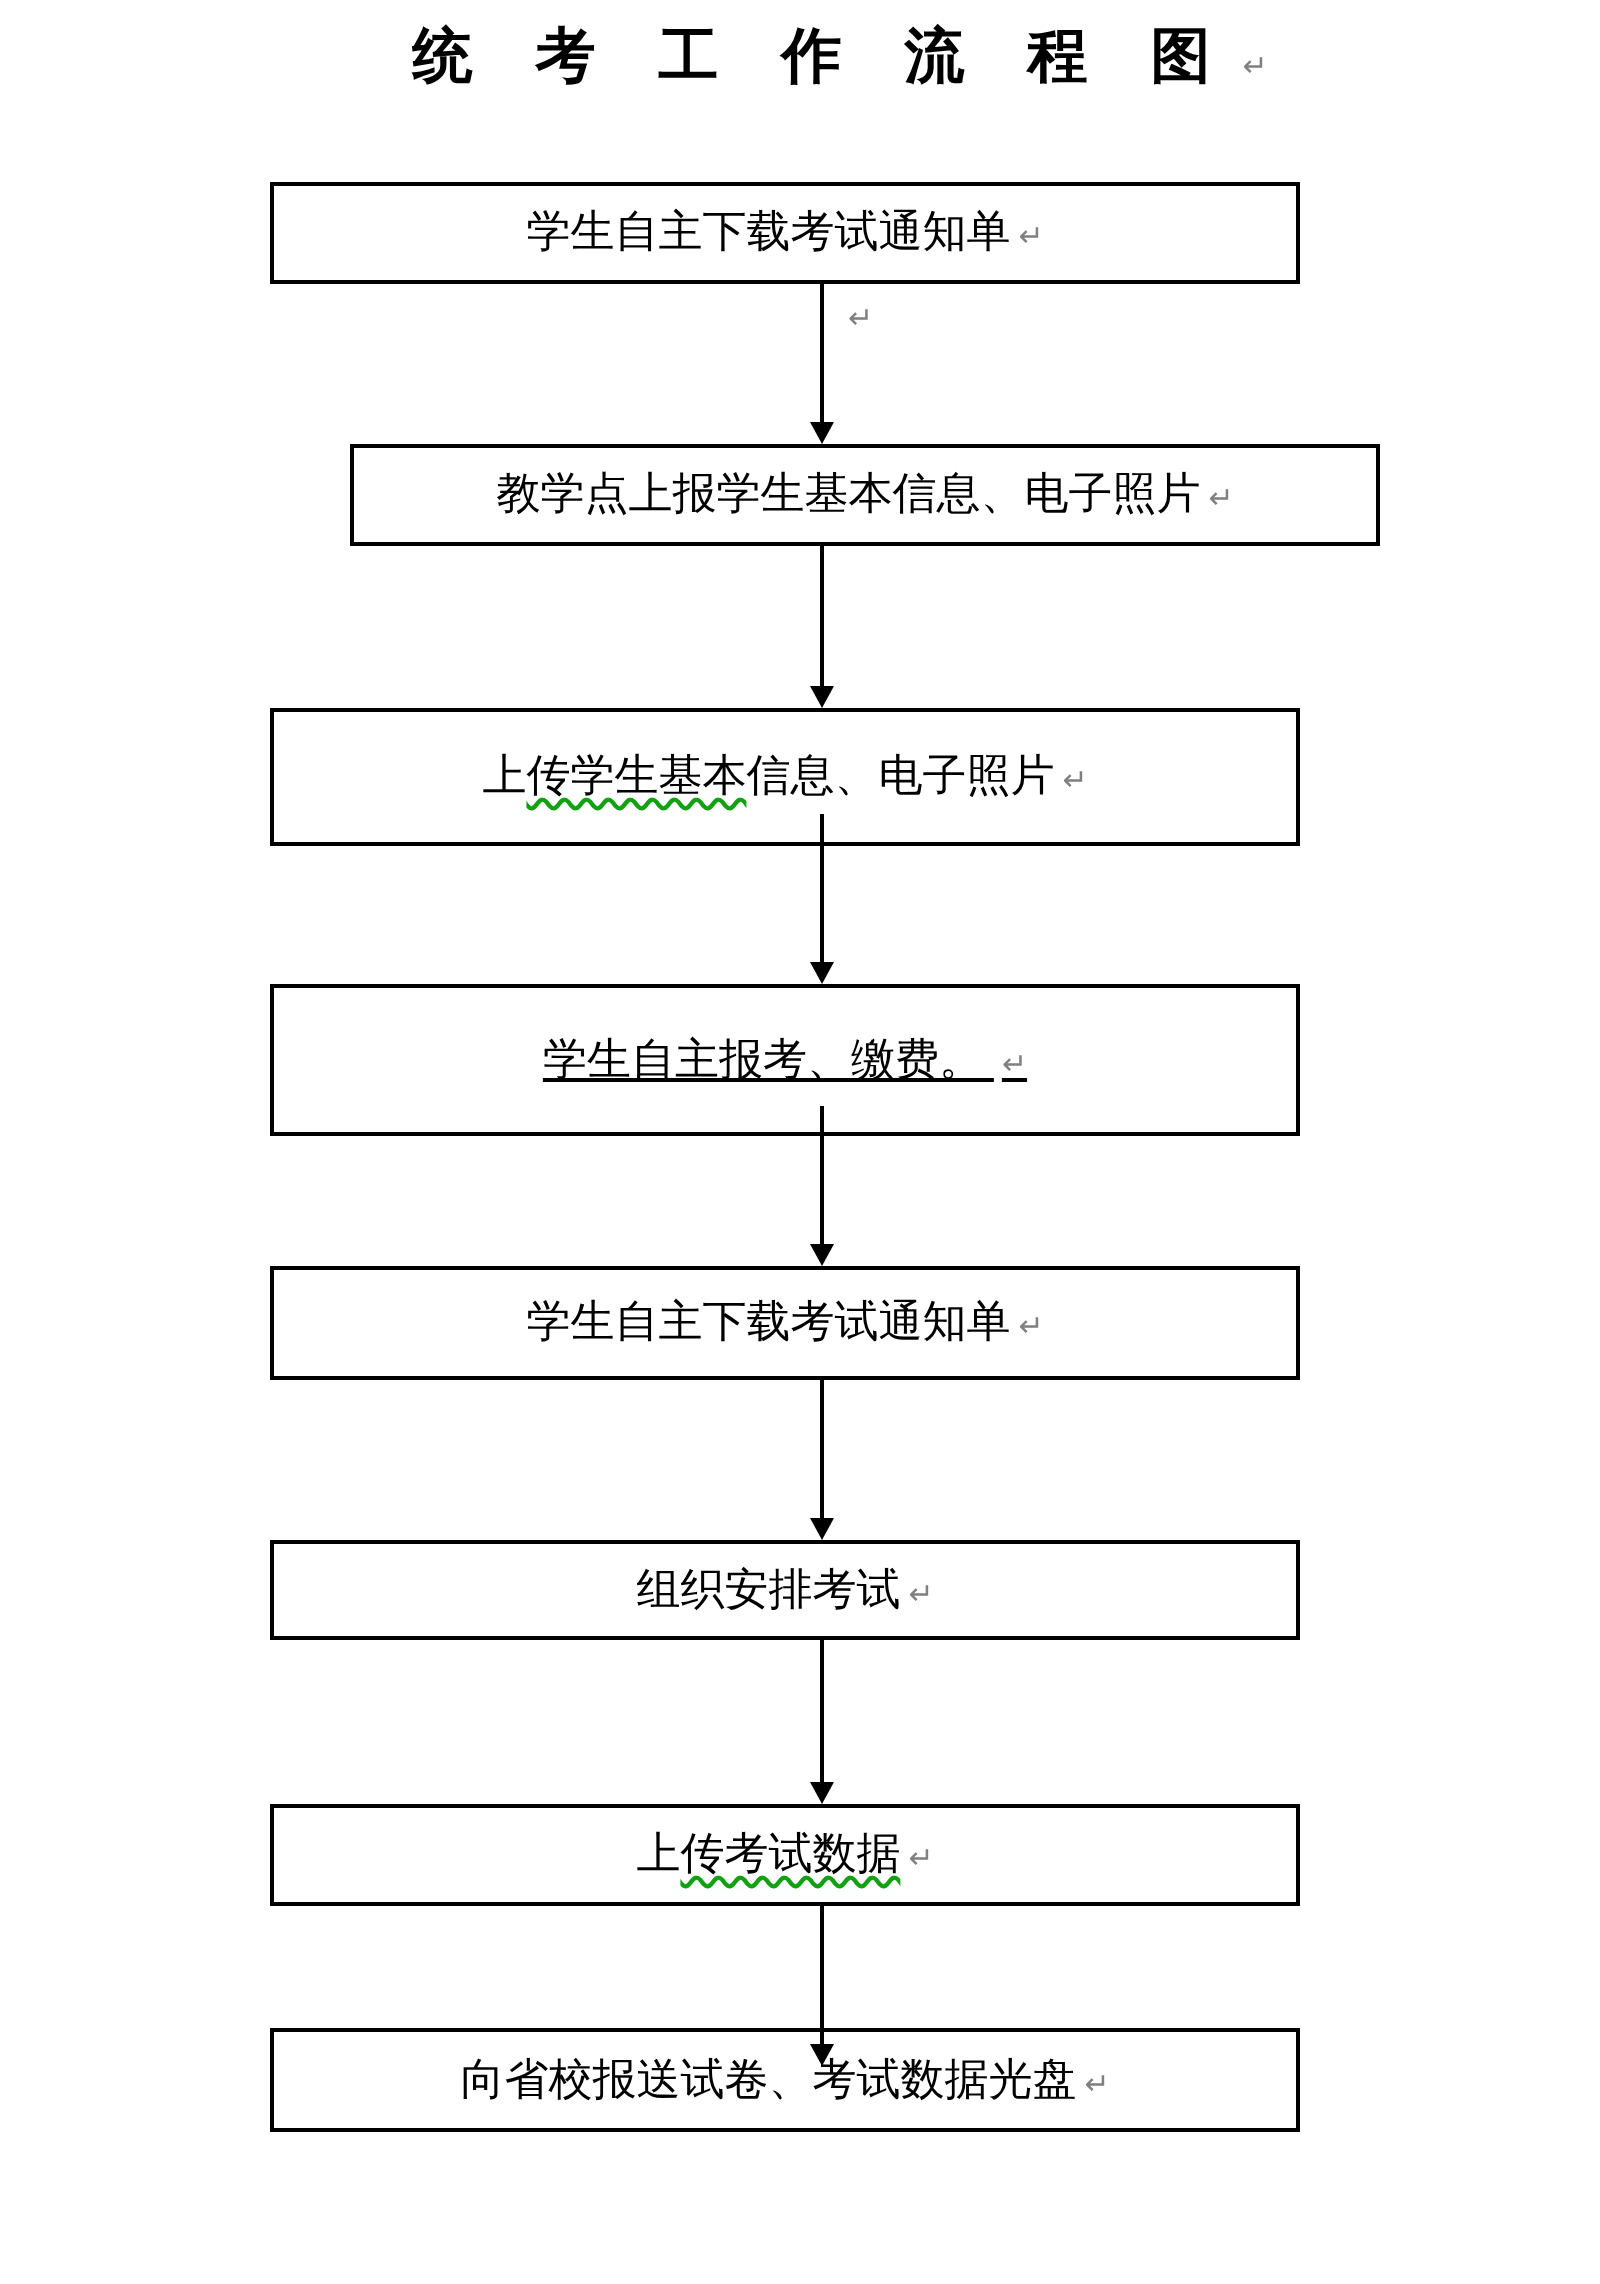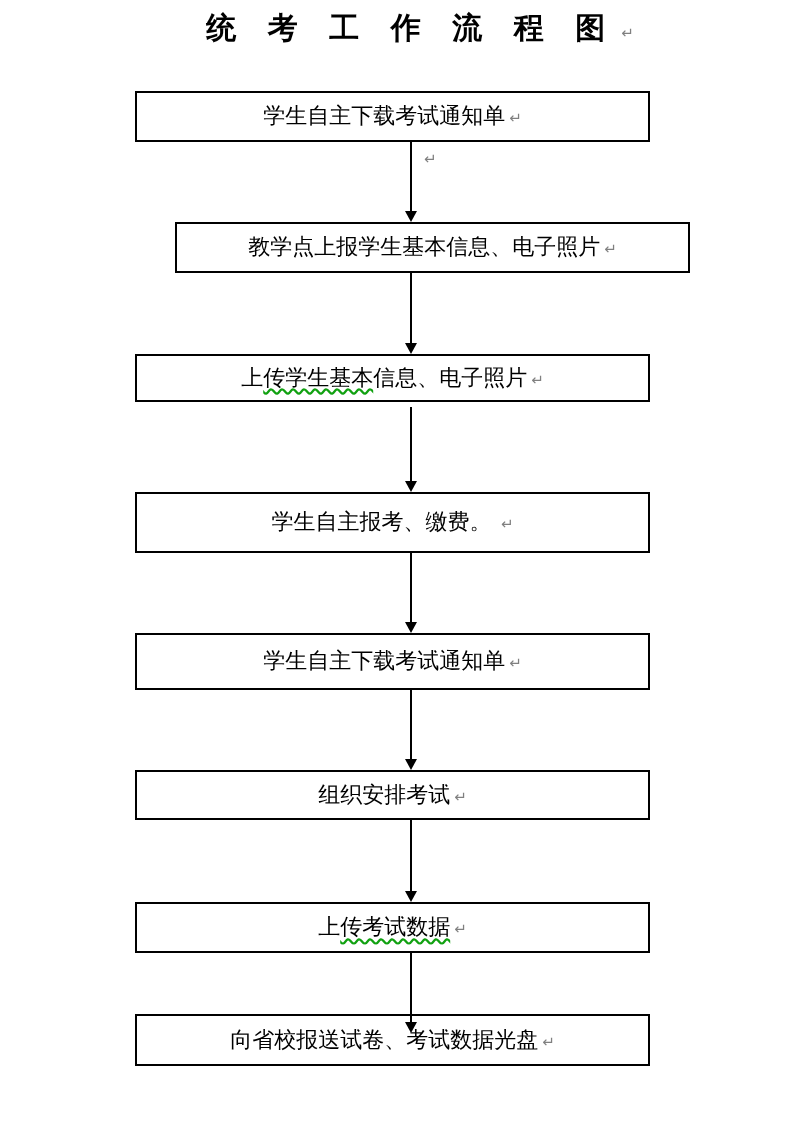--- a/index.html
+++ b/index.html
@@ -111,24 +111,24 @@
 
 <div id="doc-title"><span>统 考 工 作 流 程 图</span><span class="pilcrow">↵</span></div>
 
 <div id="flow-root">
     <div class="flow-box" style="top: 91px; height: 51px;">
       <div class="box-text"><span>学生自主下载考试通知单</span><span class="pilcrow">↵</span></div>
     </div>
     <div class="flow-box" style="top: 222px; height: 51px; margin-left: 40px;">
       <div class="box-text"><span>教学点上报学生基本信息、电子照片</span><span class="pilcrow">↵</span></div>
     </div>
-    <div class="flow-box" style="top: 354px; height: 48px;">
+    <div class="flow-box" style="top: 354px; height: 69px;">
       <div class="box-text"><span>上</span><span class="squiggle">传学生基本</span><span>信息、电子照片</span><span class="pilcrow">↵</span></div>
     </div>
-    <div class="flow-box" style="top: 492px; height: 61px;">
+    <div class="flow-box" style="top: 492px; height: 76px; text-decoration: underline;">
       <div class="box-text"><span>学生自主报考、缴费。 </span><span class="pilcrow">↵</span></div>
     </div>
     <div class="flow-box" style="top: 633px; height: 57px;">
       <div class="box-text"><span>学生自主下载考试通知单</span><span class="pilcrow">↵</span></div>
     </div>
     <div class="flow-box" style="top: 770px; height: 50px;">
       <div class="box-text"><span>组织安排考试</span><span class="pilcrow">↵</span></div>
     </div>
     <div class="flow-box" style="top: 902px; height: 51px;">
       <div class="box-text"><span>上</span><span class="squiggle">传考试数据</span><span class="pilcrow">↵</span></div>

